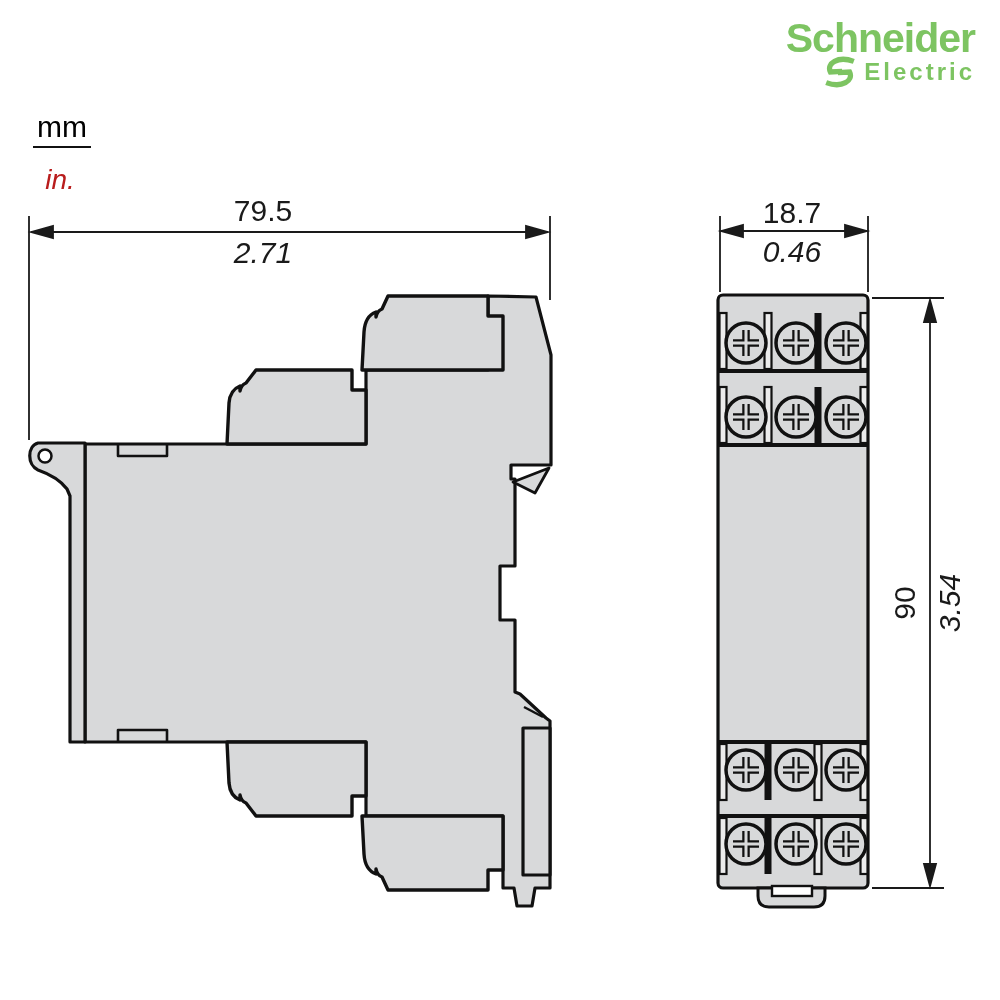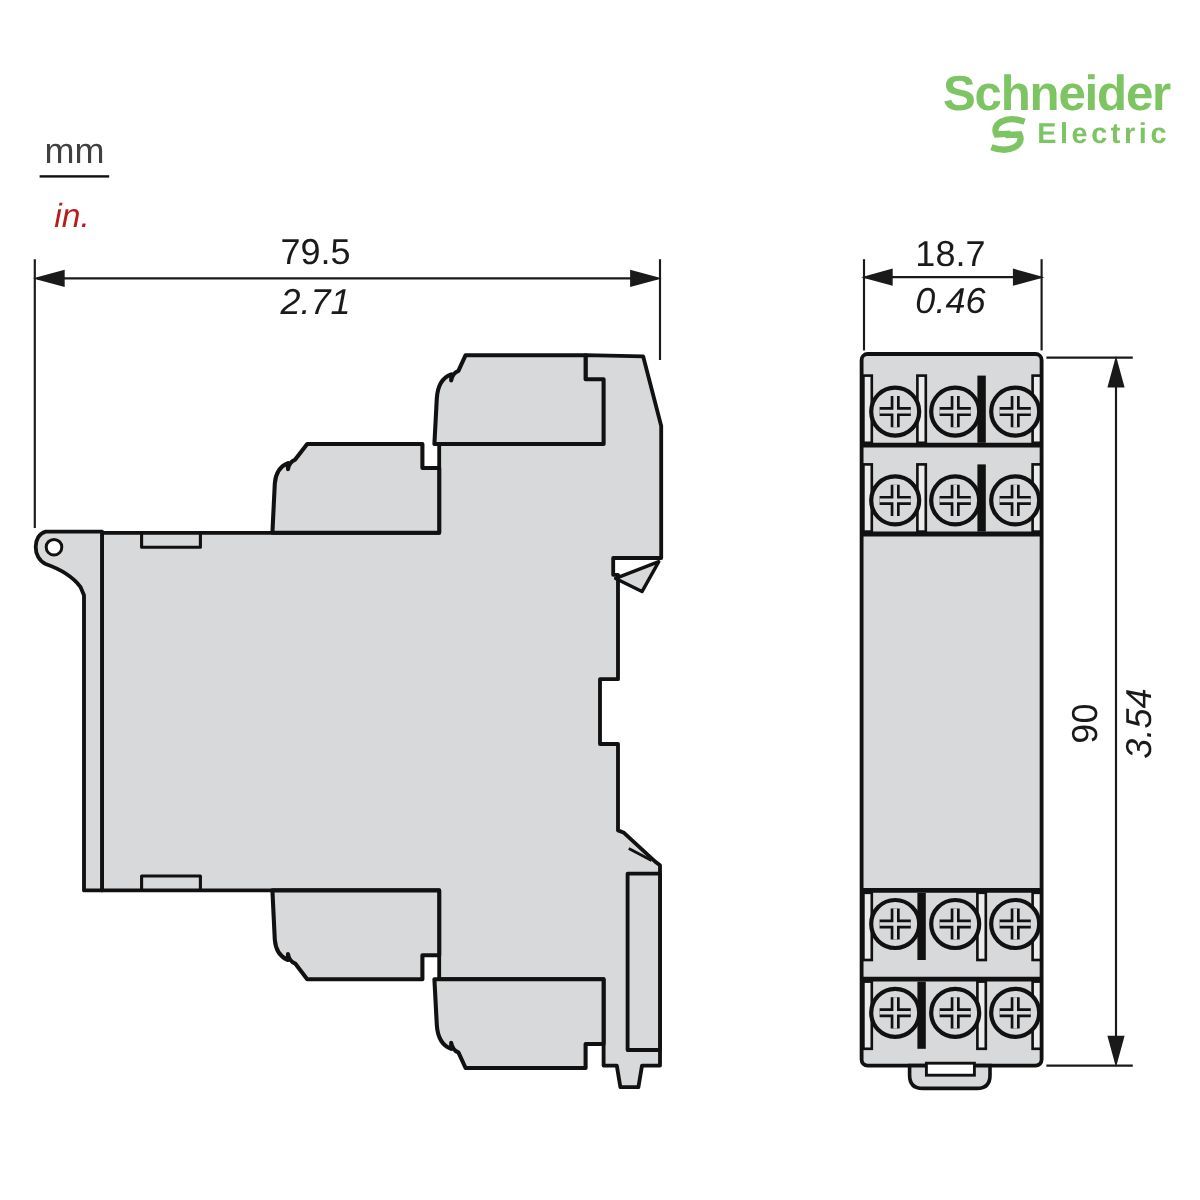--- a/index.html
+++ b/index.html
@@ -4,24 +4,24 @@
 <style>
   html,body{margin:0;padding:0;}
   body{width:1000px;height:1000px;position:relative;background:#ffffff;
        font-family:"Liberation Sans","DejaVu Sans",sans-serif;overflow:hidden;}
   .abs{position:absolute;}
   .dim-text{font-size:30px;color:#1a1a1a;text-align:center;white-space:nowrap;}
   .it{font-style:italic;}
   .rot{transform:rotate(-90deg);transform-origin:center center;}
   
   .units{left:33px;top:110px;width:54px;text-align:center;}
-  .units .num{font-size:30px;color:#404040;border-bottom:2px solid #111;padding:0 4px 2px 4px;display:inline-block;}
+  .units .num{font-size:30px;color:#000000;border-bottom:2px solid #111;padding:0 4px 2px 4px;display:inline-block;}
   .units .den{font-size:28px;color:#b91c1c;font-style:italic;margin-top:16px;}
   
-  .logo{right:25px;top:18px;text-align:right;color:#7dc462;margin-top:40px;}
+  .logo{right:25px;top:18px;text-align:right;color:#7dc462;}
   .logo .brand{font-size:41px;font-weight:bold;letter-spacing:-1px;line-height:1.0;}
   .logo .subrow{display:flex;align-items:center;justify-content:flex-end;margin-top:-4px;}
   .logo .sub{font-size:24px;letter-spacing:3px;font-weight:700;}
   svg{display:block;}
 </style>
 </head>
 <body>
 
 <svg class="abs" style="left:0;top:0" width="1000" height="1000" viewBox="0 0 1000 1000">
   <defs>

